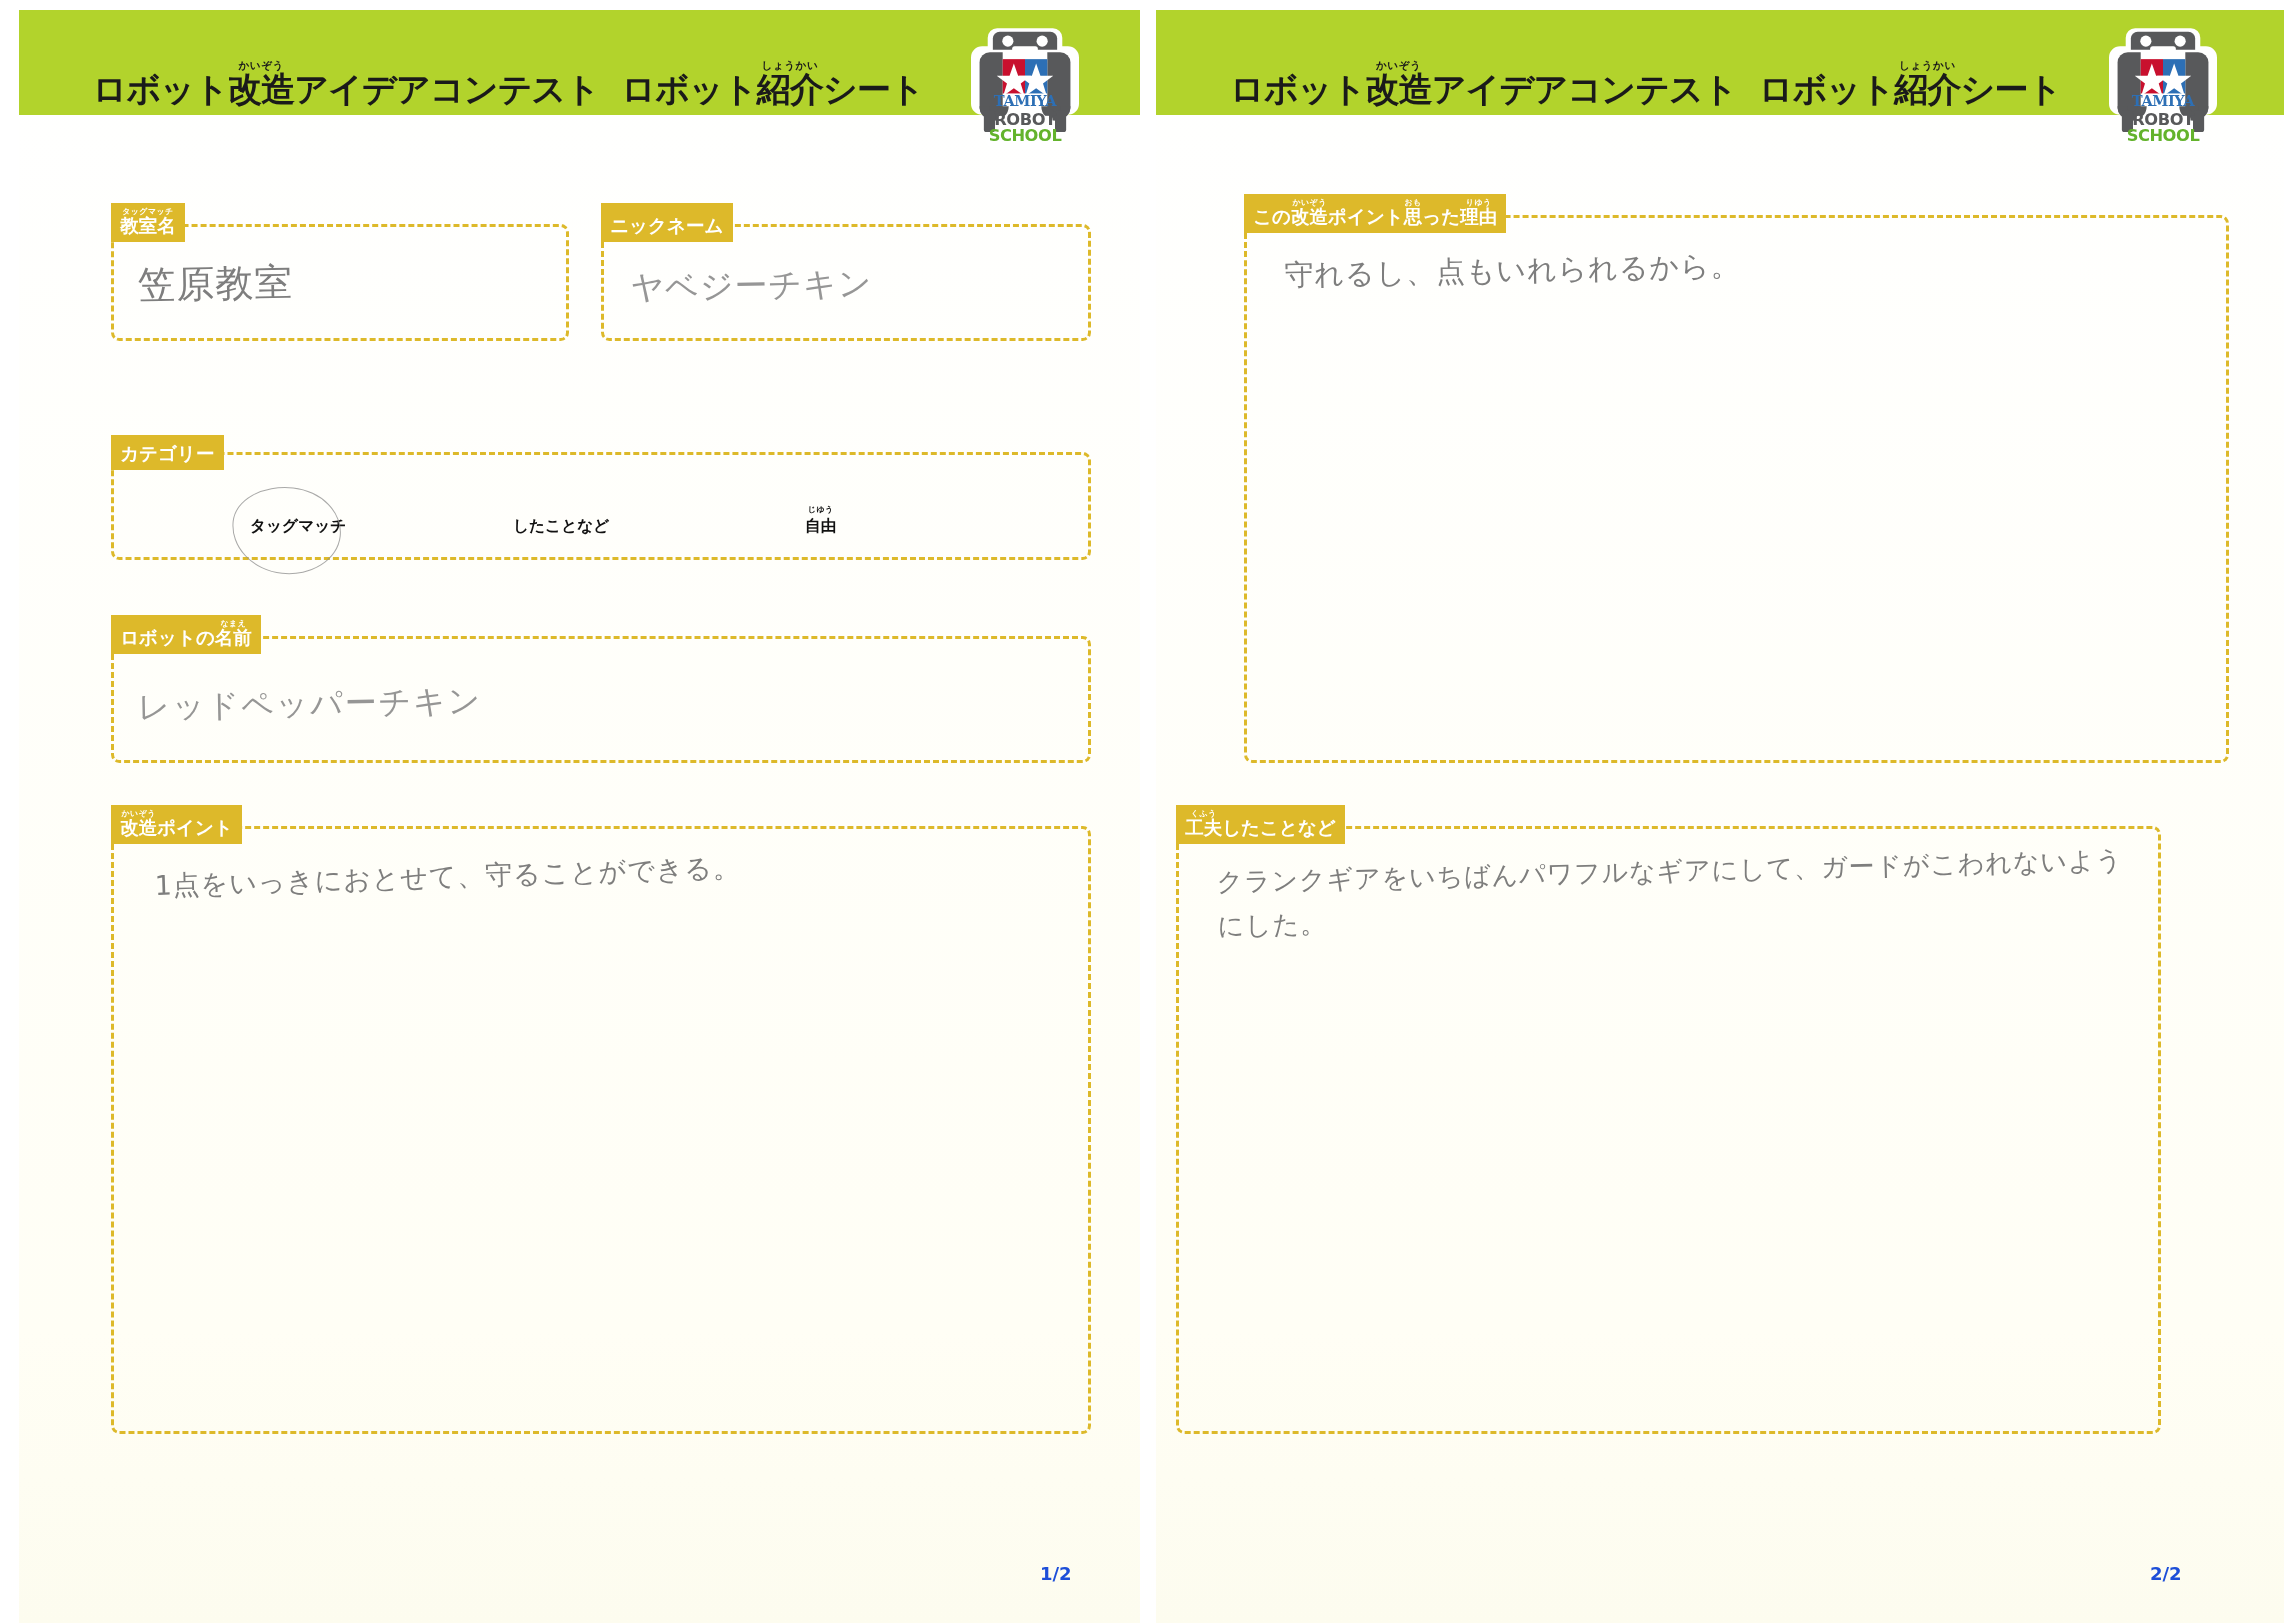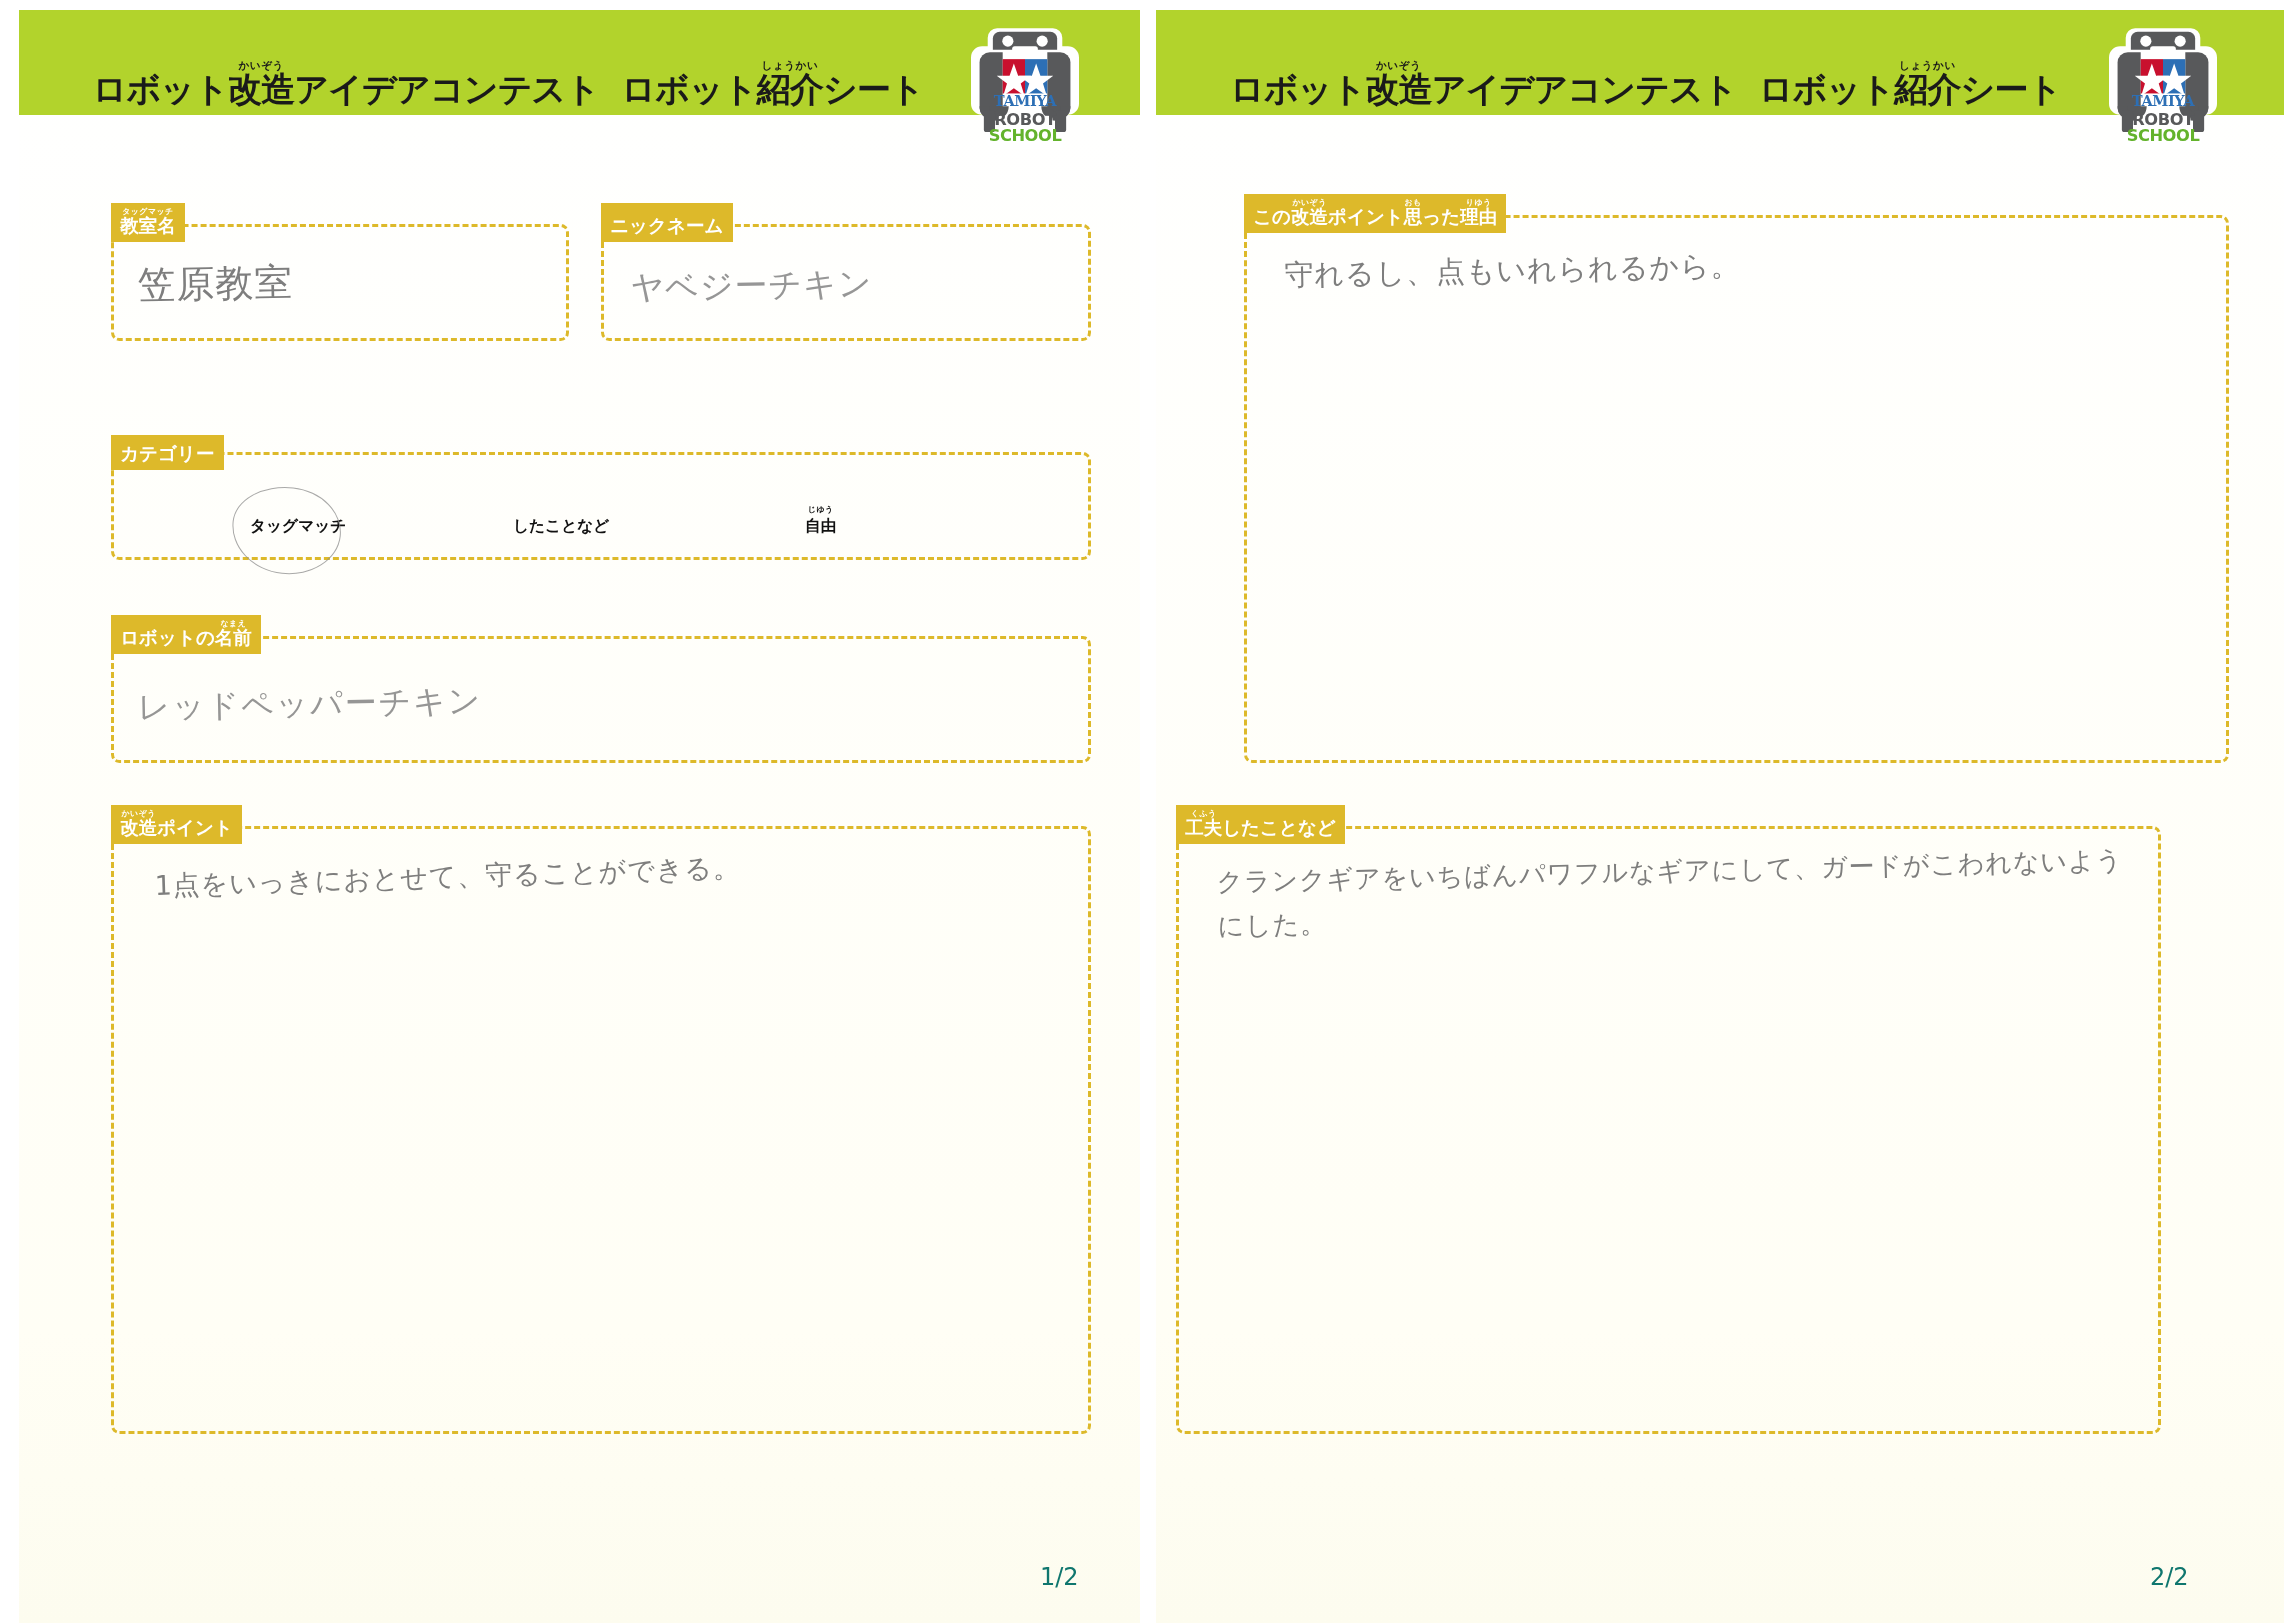--- a/index.html
+++ b/index.html
@@ -129,23 +129,23 @@
     position:absolute;
     border:1.8px solid #8c8c8c;
     border-radius:52% 48% 50% 50% / 46% 50% 50% 54%;
     opacity:.75;
     transform:rotate(6deg);
   }
 
   
   .page-num{
     position:absolute;
-    font-size:24px;
-    font-weight:normal;
-    color:#0f766e;
+    font-size:18px;
+    font-weight:bold;
+    color:#1d4ed8;
     font-family:"DejaVu Sans","Liberation Sans",sans-serif;
   }
 </style>
 </head>
 <body>
 
 <div class="sheet" id="sheet-left"></div>
 <div class="sheet" id="sheet-right"></div>
 
 <div class="header-band" id="header-left">

